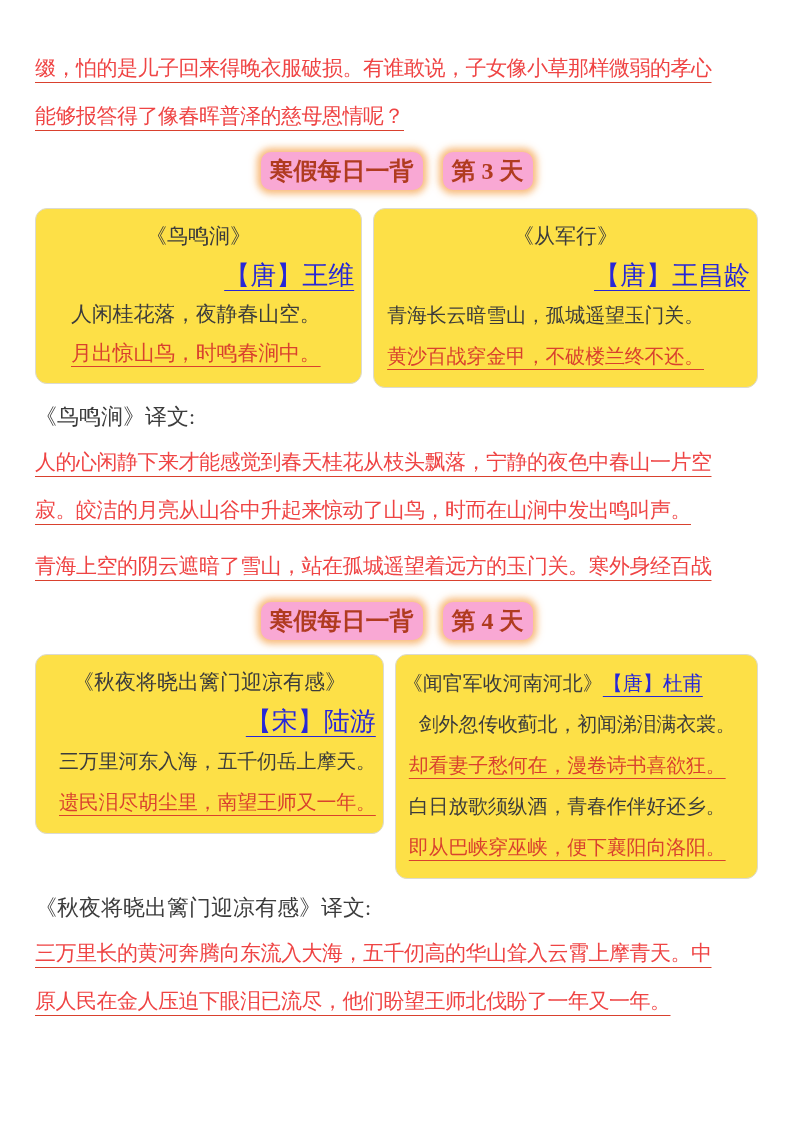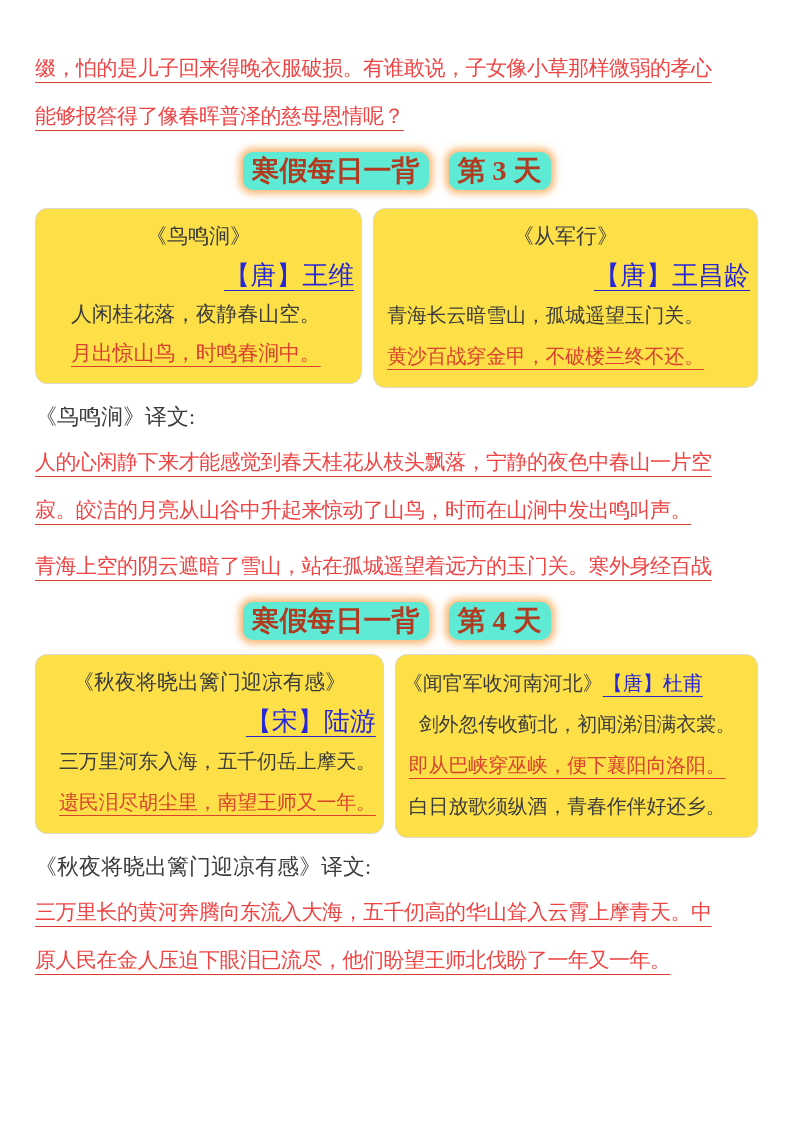--- a/index.html
+++ b/index.html
@@ -14,22 +14,22 @@
     font-size:21px;line-height:48px;letter-spacing:-0.5px;
     white-space:nowrap;color:#ef4444;
     text-decoration:underline;text-decoration-thickness:1px;
     text-underline-offset:7px;text-decoration-color:#d9412e;
   }
 
   
   .badge-row{text-align:center;margin-top:12px;}
   .badge-row.second{margin-top:12px;}
   .chip{
-    display:inline-block;background:#5eead4;color:#b03b20;
-    font-weight:bold;font-size:28px;line-height:30px;
+    display:inline-block;background:#f9a8d4;color:#b03b20;
+    font-weight:bold;font-size:24px;line-height:30px;
     padding:4px 9px;margin:0 8px;border-radius:10px;
     box-shadow:0 0 7px 4px rgba(245,164,80,0.75);
   }
 
   
   .poem-row{display:flex;gap:11px;align-items:flex-start;margin-top:18px;}
   .poem-row.second{margin-top:14px;}
   .card{
     background:#fde047;border:1px solid #dbdad2;border-radius:12px;
     box-sizing:border-box;padding:8px 7px 10px 7px;
@@ -118,22 +118,23 @@
       <div class="p-title">《秋夜将晓出篱门迎凉有感》</div>
       <div class="p-author">【宋】陆游</div>
       <div class="p-line indent-sm">三万里河东入海，五千仞岳上摩天。</div>
       <div class="p-line indent-sm red">遗民泪尽胡尘里，南望王师又一年。</div>
     </div>
     <div class="card c-right">
       <div class="p-titleline">
         <span>《闻官军收河南河北》</span><span class="inline-author">【唐】杜甫</span>
       </div>
       <div class="p-line indent-sm">剑外忽传收蓟北，初闻涕泪满衣裳。</div>
+      <div class="p-line red">却看妻子愁何在，漫卷诗书喜欲狂。</div>
+      <div class="p-line">白日放歌须纵酒，青春作伴好还乡。</div>
       <div class="p-line red">即从巴峡穿巫峡，便下襄阳向洛阳。</div>
-      <div class="p-line">白日放歌须纵酒，青春作伴好还乡。</div>
     </div>
   </div>
 
   <div class="trans">
     <div class="trans-label">《秋夜将晓出篱门迎凉有感》译文:</div>
     <div class="flow-line">三万里长的黄河奔腾向东流入大海，五千仞高的华山耸入云霄上摩青天。中</div>
     <div class="flow-line">原人民在金人压迫下眼泪已流尽，他们盼望王师北伐盼了一年又一年。</div>
   </div>
 
 </div>

